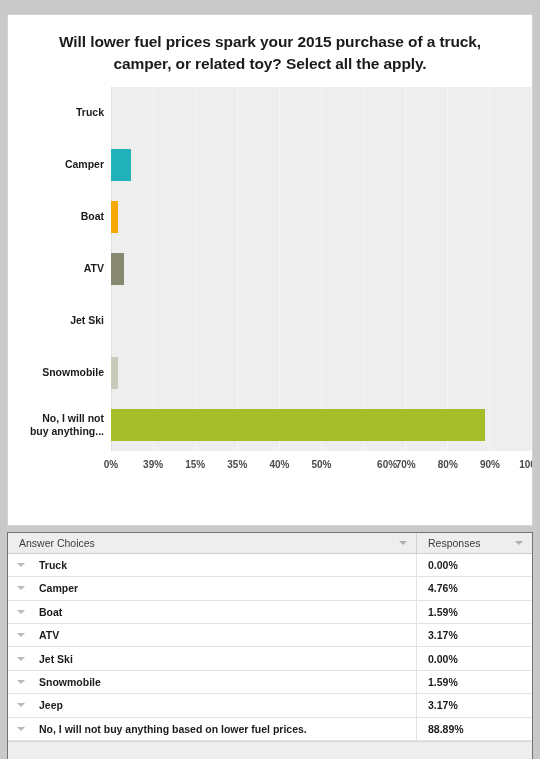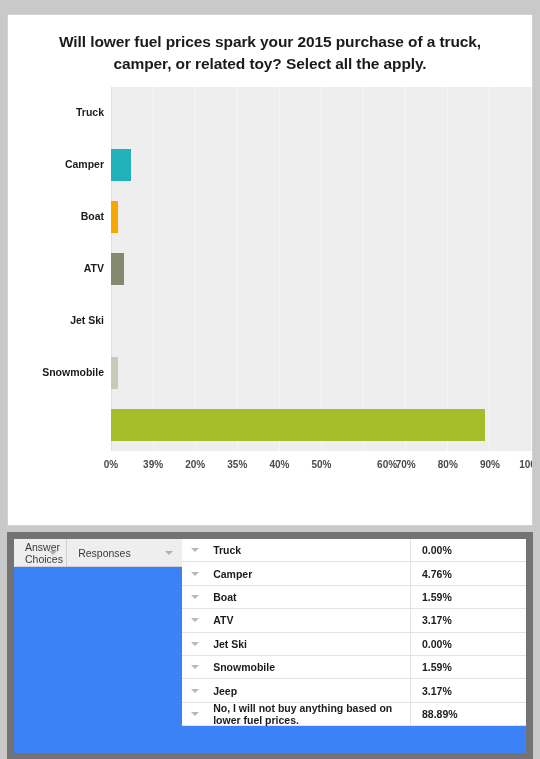--- a/index.html
+++ b/index.html
@@ -135,24 +135,24 @@
     font-size: 10px;
     font-weight: bold;
     color: #4a4a4a;
     transform: translateX(-50%);
     white-space: nowrap;
   }
 
   
   .table-panel {
     background: #3b82f6;
-    border: 7px solid #737373;
+    border: 1px solid #737373;
     flex: 1 1 auto;
     display: flex;
-    flex-direction: row;
+    flex-direction: column;
     overflow: hidden;
   }
 
   .tbl-header {
     display: flex;
     background: #eeeeee;
     border-bottom: 1px solid #d0d0d0;
     height: 28px;
     align-items: center;
   }
@@ -298,30 +298,32 @@
               <div class="bar" title="Jet Ski: 0%" style="width: 0%; background: rgb(201, 203, 184);"></div>
             </div>
           </div>
           <div class="bar-row">
             <div class="cat-label">Snowmobile</div>
             <div class="bar-track">
               <div class="bar" title="Snowmobile: 1.59%" style="width: 1.59%; background: rgb(201, 203, 184);"></div>
             </div>
           </div>
           <div class="bar-row">
+            <div class="cat-label">No, I will not
+buy anything...</div>
             <div class="bar-track">
               <div class="bar" title="No, I will not
 buy anything...: 88.89%" style="width: 88.89%; background: rgb(164, 189, 40);"></div>
             </div>
           </div>
         </div>
       <div class="x-axis" id="x-axis">
           <span class="x-tick" style="left: 0%;">0%</span>
           <span class="x-tick" style="left: 10%;">39%</span>
-          <span class="x-tick" style="left: 20%;">20%</span>
+          <span class="x-tick" style="left: 20%;">15%</span>
           <span class="x-tick" style="left: 30%;">35%</span>
           <span class="x-tick" style="left: 40%;">40%</span>
           <span class="x-tick" style="left: 50%;">50%</span>
           <span class="x-tick" style="left: 60%; padding-left: 47px;">60%</span>
           <span class="x-tick" style="left: 70%;">70%</span>
           <span class="x-tick" style="left: 80%;">80%</span>
           <span class="x-tick" style="left: 90%;">90%</span>
           <span class="x-tick" style="left: 100%;">100%</span>
         </div>
     </div>

